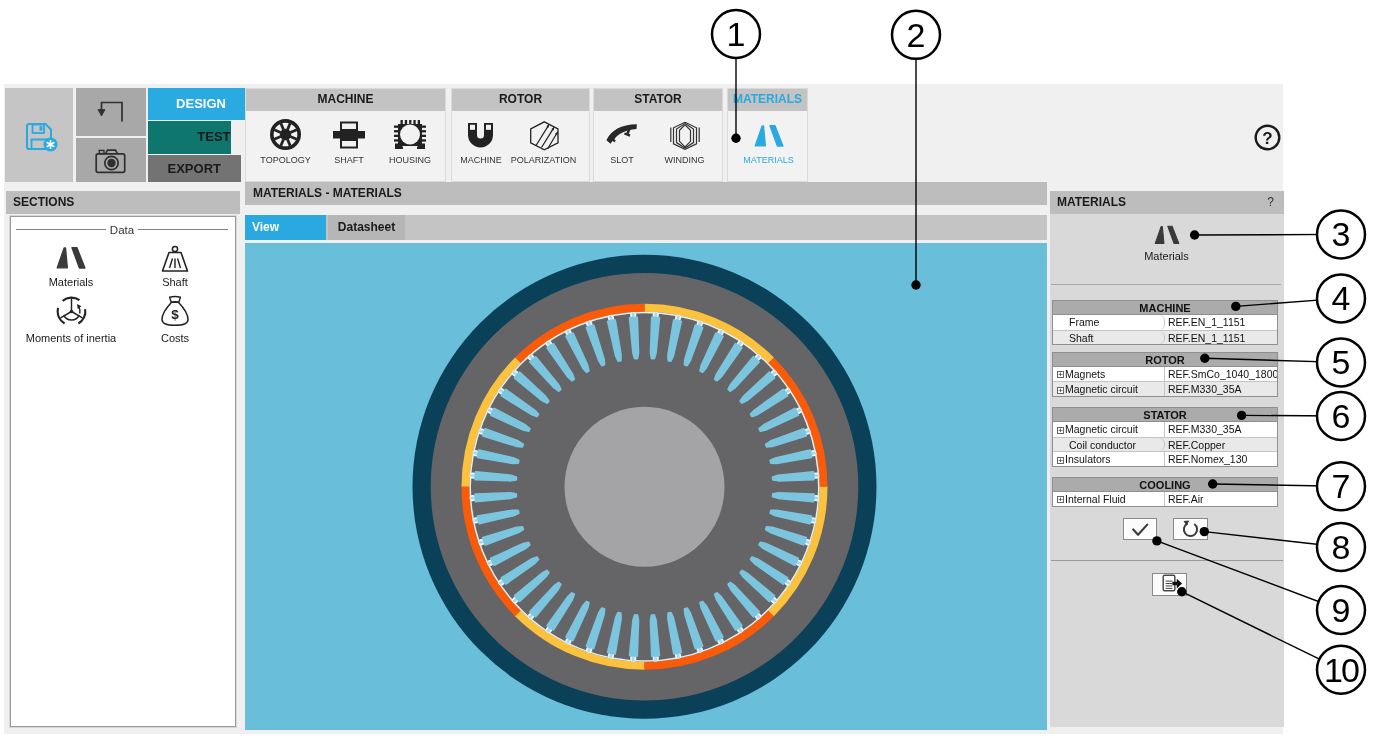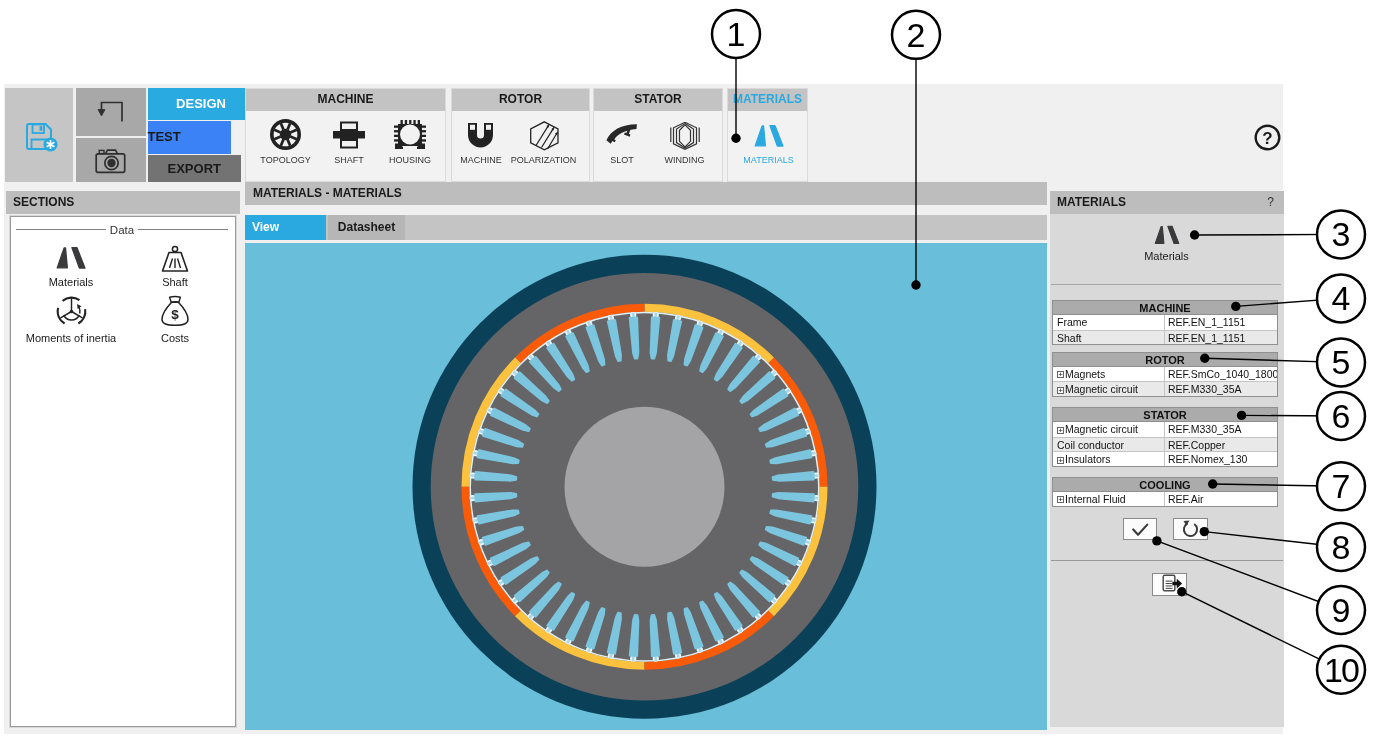--- a/index.html
+++ b/index.html
@@ -9,21 +9,21 @@
 .glabel { position:absolute; font-size:9px; color:#333; text-align:center; transform:translateX(-50%); white-space:nowrap; }
 .ghead { position:absolute; top:0; left:0; right:0; height:21.5px; background:#C3C3C3; text-align:center;
           font-weight:bold; font-size:12px; line-height:21px; color:#1A1A1A; }
 .group { position:absolute; top:88px; height:94px; background:#F2F2F2; border:1px solid #DADADA; }
 .tbl { position:absolute; left:1052px; width:226px; border:1px solid #8F8F8F; background:#FFF; }
 .tbl .th { height:14px; background:#ABABAB; border-bottom:1px solid #8F8F8F; text-align:center;
             font-weight:bold; font-size:11px; line-height:14px; color:#111; }
 .tbl .tr { height:14.5px; font-size:10.5px; line-height:14px; color:#111; display:flex; }
 .tbl .tr.alt { background:#E9E9E9; }
 .tbl .c1 { width:112px; border-right:1px solid #C4C4C4; padding-left:4px; overflow:hidden; white-space:nowrap; }
-.tbl .c1.ind { padding-left:4px; }
+.tbl .c1.ind { padding-left:16px;border-radius:6px; }
 .tbl .c2 { flex:1; padding-left:3px; overflow:hidden; white-space:nowrap; }
 .tbl .tr + .tr { border-top:1px solid #C4C4C4; }
 .pb { display:inline-block; width:7px; height:7px; border:1px solid #666; font-size:8px; line-height:5px;
        text-align:center; margin-right:1px; vertical-align:0.5px; background:#FFF; }
 .btn { position:absolute; background:#FCFCFC; border:1.5px solid #8A8A8A; display:flex;
         align-items:center; justify-content:center; }
 </style></head>
 <body>
 
 <div class="abs" style="left:4px;top:84px;width:1279px;height:650px;background:#F0F0F0"></div>
@@ -48,21 +48,21 @@
 <path d="M1,10.5 h7 l-3.5,6.5 Z" fill="#2F2F2F" stroke-width="0.8"></path>
 </svg>
 <svg style="position:absolute;left:95px;top:147px" width="31" height="27" viewBox="0 0 31 27" fill="none" stroke="#2F2F2F">
 <rect x="1.2" y="6.8" width="28.5" height="18.5" rx="1.8" stroke-width="1.7"></rect>
 <path d="M10.5,6.8 l2,-3.6 h8 l2,3.6" stroke-width="1.7"></path>
 <rect x="4.2" y="3.4" width="4.8" height="3.2" stroke-width="1.4"></rect>
 <circle cx="16.5" cy="16" r="6.7" stroke-width="1.7"></circle>
 <circle cx="16.5" cy="16" r="4.2" fill="#2F2F2F" stroke="none"></circle>
 </svg>
 <div class="abs" style="left:147.5px;top:88px;width:107px;height:31.5px;background:#29ABE2;color:#FFF;font-weight:bold;font-size:13px;text-align:center;line-height:31.5px">DESIGN</div>
-<div class="abs" style="left:147.5px;top:121px;width:83px;height:32.5px;background:#3b82f6;font-weight:bold;font-size:13px;text-align:left;line-height:32.5px;color:#1A1A1A">TEST</div>
+<div class="abs" style="left:147.5px;top:121px;width:83px;height:32.5px;background:#0f766e;font-weight:bold;font-size:13px;text-align:right;line-height:32.5px;color:#1A1A1A">TEST</div>
 <div class="abs" style="left:147.5px;top:155px;width:93.5px;height:27px;background:#737373;font-weight:bold;font-size:13px;text-align:center;line-height:27px;color:#1A1A1A">EXPORT</div>
 
 <div class="group" style="left:245px;width:201px">
     <div class="ghead">MACHINE</div>
   </div>
 <div class="group" style="left:451px;width:139px">
     <div class="ghead">ROTOR</div>
   </div>
 <div class="group" style="left:593px;width:130px">
     <div class="ghead">STATOR</div>

